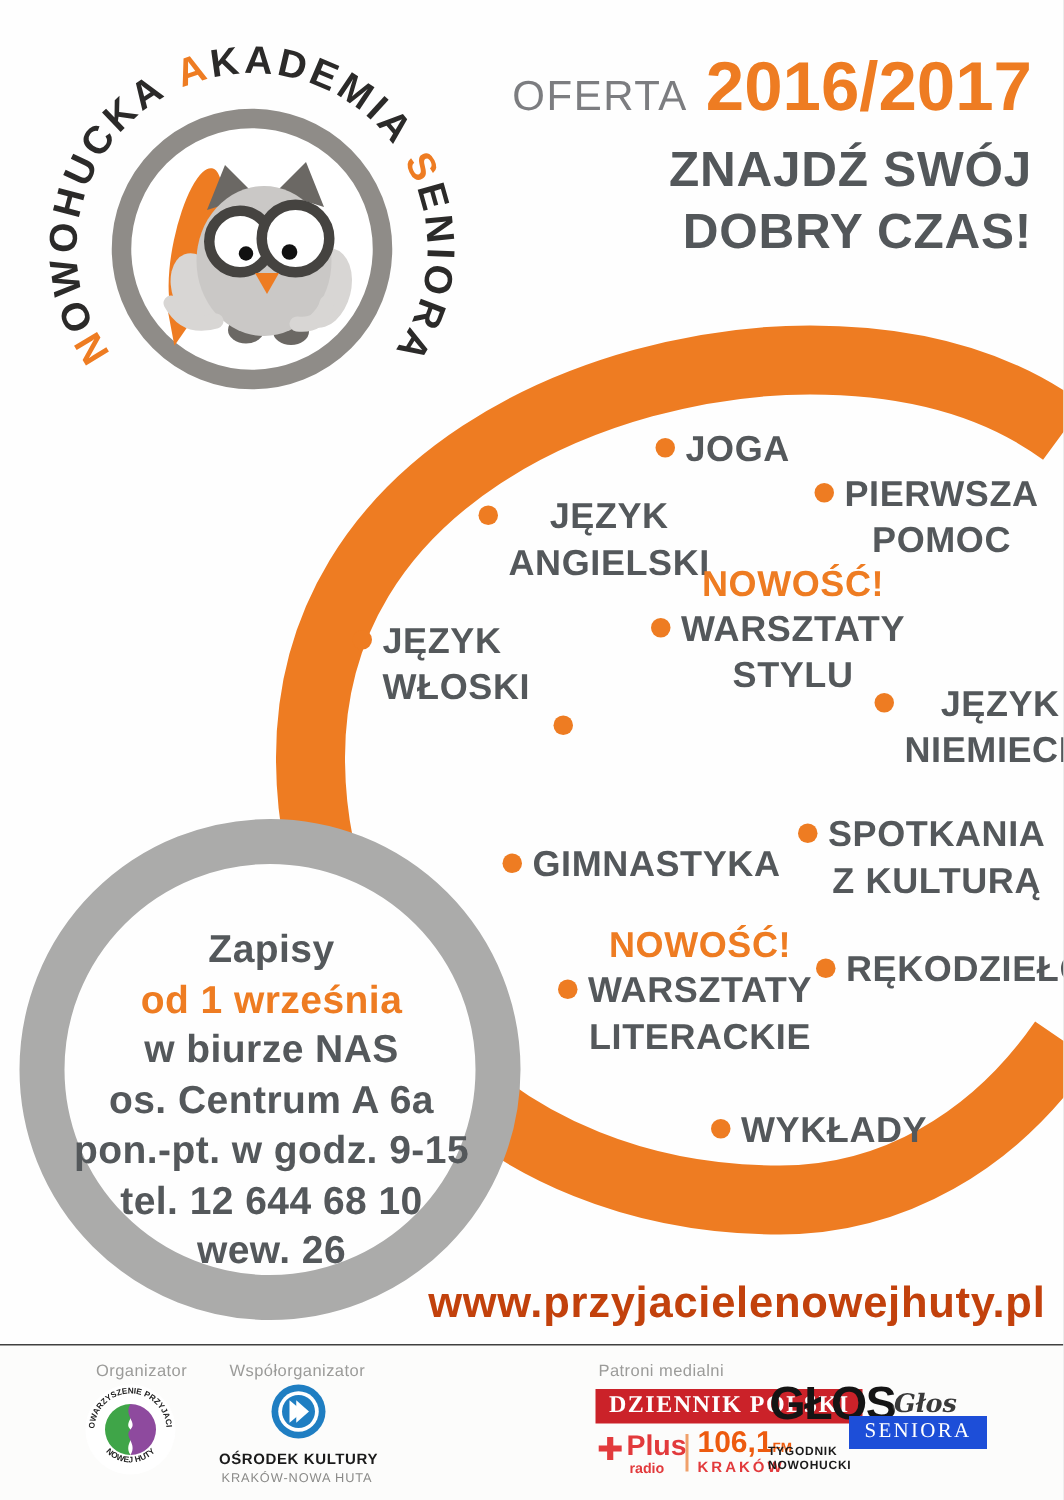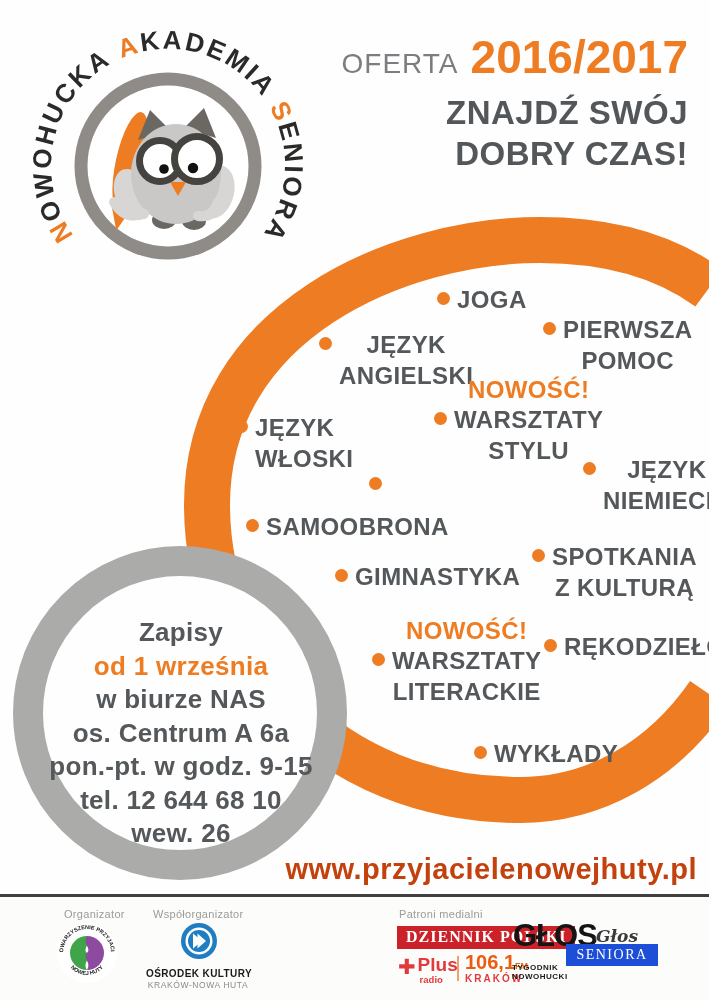--- a/index.html
+++ b/index.html
@@ -32,21 +32,21 @@
   .badge{color:#EE7C22;text-align:center;padding-left:20px;line-height:28px;}
   
   .enroll{position:absolute;left:30px;top:616px;width:302px;z-index:4;text-align:center;
     font-size:26px;font-weight:bold;color:#54585B;line-height:33.5px;letter-spacing:0.3px;}
   .enroll .orange{color:#EE7C22;}
   
   .website{position:absolute;right:12px;top:853px;z-index:4;font-size:29px;font-weight:bold;
     color:#c2410c;letter-spacing:0.5px;cursor:pointer;}
   
   .footer{position:absolute;left:0;bottom:0;width:709px;height:103px;background:#FCFCFB;
-    border-top:3px solid #404040;z-index:6;}
+    border-top:1px solid #404040;z-index:6;}
   .flabel{position:absolute;font-size:11px;color:#9B9B99;letter-spacing:0.3px;}
   .org-logo{position:absolute;left:56px;top:25px;}
   .ok-logo{position:absolute;left:180px;top:25px;}
   .ok-name{position:absolute;left:144px;top:71px;width:108px;text-align:right;
     font-size:10px;font-weight:bold;color:#1A1A1A;letter-spacing:0.4px;}
   .ok-city{position:absolute;left:144px;top:83px;width:108px;text-align:center;
     font-size:8.5px;color:#8A8A88;letter-spacing:0.6px;}
   .dziennik{position:absolute;left:397px;top:29px;background:#CB2229;color:#fff;
     font-family:"Liberation Serif",serif;font-weight:bold;font-size:16px;letter-spacing:1px;
     padding:2px 9px 3px 9px;}
@@ -178,28 +178,20 @@
   <div class="act center" style="left:583px;top:454px;">
     <div class="row">
         <span class="dot"></span>
       <div class="lines">
           <span>JĘZYK</span>
           <span>NIEMIECKI</span>
         </div>
       </div>
   </div>
 
-  <div class="act" style="left:246px;top:511px;">
-    <div class="row">
-        <span class="dot"></span>
-      <div class="lines">
-          <span>SAMOOBRONA</span>
-        </div>
-      </div>
-  </div>
 
   <div class="act center" style="left:532px;top:541px;">
     <div class="row">
         <span class="dot"></span>
       <div class="lines">
           <span>SPOTKANIA</span>
           <span>Z KULTURĄ</span>
         </div>
       </div>
   </div>

